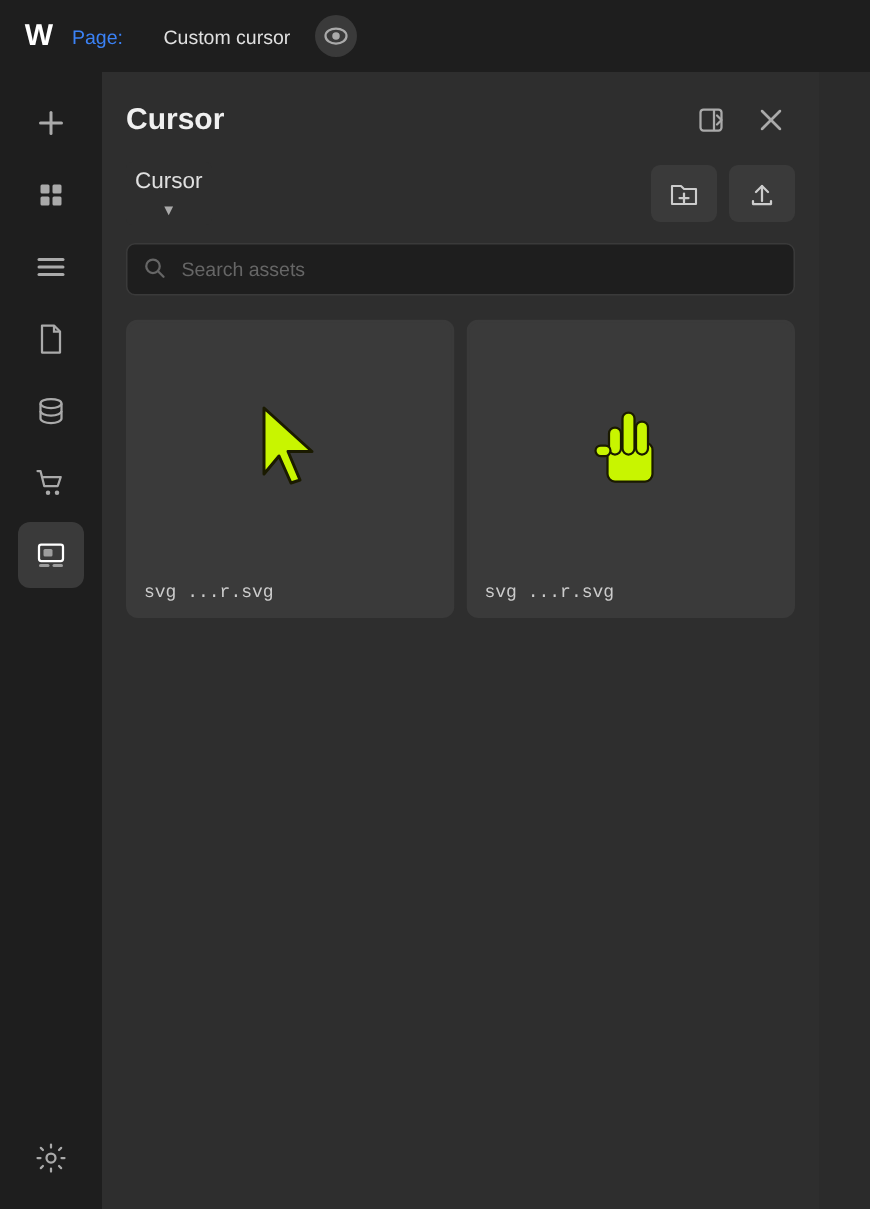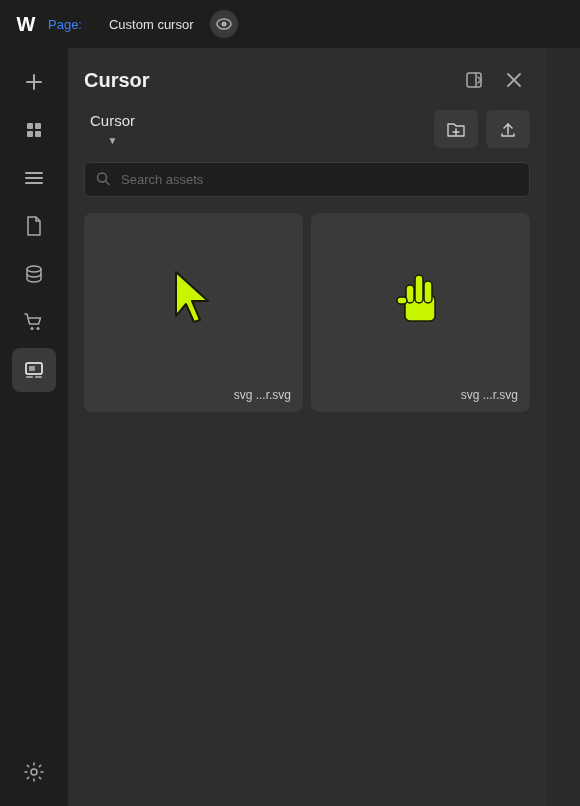--- a/index.html
+++ b/index.html
@@ -229,24 +229,25 @@
       height: 165px;
       display: flex;
       align-items: center;
       justify-content: center;
       background: #3a3a3a;
     }
     .asset-label {
       padding: 8px 10px;
       color: #ccc;
       font-size: 12px;
-      text-align: right;
+      text-align: left;
       white-space: nowrap;
       overflow: hidden;
       text-overflow: ellipsis;
+      font-family: Liberation Mono, monospace;
     }
   </style>
 </head>
 <body>
 
 <div class="topbar">
   <div class="topbar-logo">W</div>
   <span class="topbar-page-label">Page:</span>
   <span class="topbar-page-name">Custom cursor</span>
   <div class="topbar-eye-icon">

